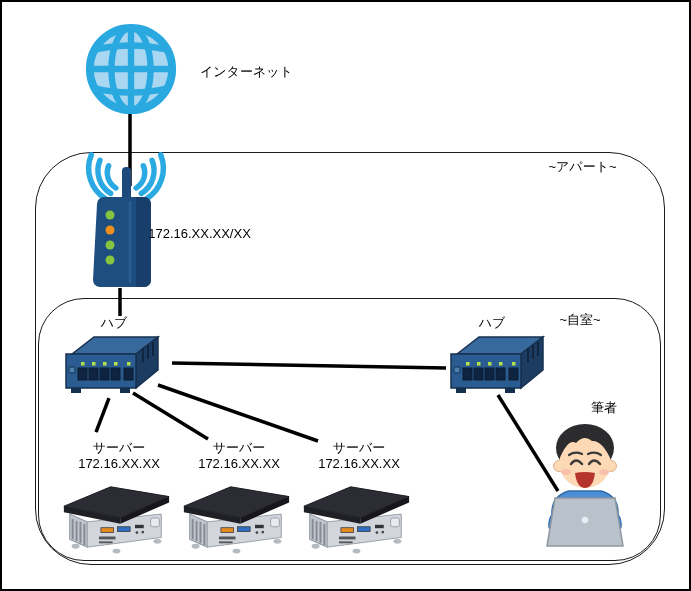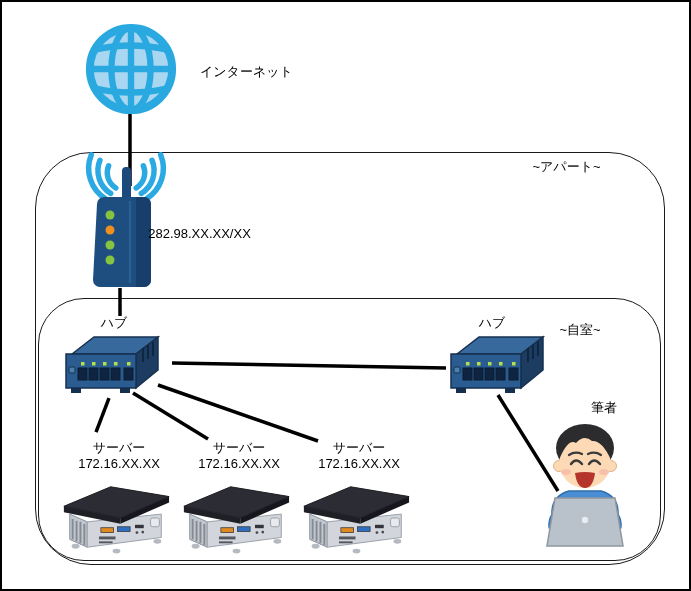--- a/index.html
+++ b/index.html
@@ -58,22 +58,22 @@
     <g stroke="#29a9e0" stroke-width="6.5" fill="none" stroke-linecap="round">
       <ellipse cx="50" cy="50" rx="20" ry="42"></ellipse>
       <line x1="50" y1="8" x2="50" y2="92"></line>
       <line x1="8" y1="50" x2="92" y2="50"></line>
       <path d="M14,30 Q50,22 86,30"></path>
       <path d="M14,70 Q50,78 86,70"></path>
     </g>
   </svg>
   <div class="lbl" style="left:198px;top:62px;text-align:left">インターネット</div>
 
-  <div class="lbl" style="left:517px;top:157px;width:95px">~アパート~</div>
-  <div class="lbl" style="left:538px;top:320px;width:80px">~自室~</div>
+  <div class="lbl" style="left:533px;top:157px;width:95px">~アパート~</div>
+  <div class="lbl" style="left:538px;top:310px;width:80px">~自室~</div>
 
   <svg class="icon" style="left:62px;top:147px" width="112" height="140" viewBox="0 0 112 140">
 
     <g stroke="#2aa9e2" stroke-width="5.5" fill="none" stroke-linecap="round">
       <path d="M48.2,16.4 A18,18 0 0 0 48.2,39.6" transform="rotate(-18 48 28)"></path>
       <path d="M41.3,10.6 A27,27 0 0 0 41.3,45.4" transform="rotate(-18 41 28)"></path>
       <path d="M34.4,4.9  A36,36 0 0 0 34.4,51.1" transform="rotate(-18 34 28)"></path>
       <path d="M75.8,16.4 A18,18 0 0 1 75.8,39.6" transform="rotate(18 76 28)"></path>
       <path d="M82.7,10.6 A27,27 0 0 1 82.7,45.4" transform="rotate(18 83 28)"></path>
       <path d="M89.6,4.9  A36,36 0 0 1 89.6,51.1" transform="rotate(18 90 28)"></path>
@@ -84,21 +84,21 @@
     <path d="M40,48 h40 a7,7 0 0 1 7,7 v76 a7,7 0 0 1 -7,7 h-44 a7,7 0 0 1 -7,-7 l4,-76 a7,7 0 0 1 7,-7 z" fill="#1e4e80"></path>
     <path d="M72,48 h8 a7,7 0 0 1 7,7 v76 a7,7 0 0 1 -7,7 h-8 z" fill="#183f6b"></path>
     <line x1="66" y1="52" x2="66" y2="134" stroke="#2b5f94" stroke-width="2.5"></line>
 
     <circle cx="46" cy="66" r="4.5" fill="#86c341"></circle>
     <circle cx="46" cy="81" r="4.5" fill="#ef8f1d"></circle>
     <circle cx="46" cy="96" r="4.5" fill="#86c341"></circle>
     <circle cx="46" cy="111" r="4.5" fill="#86c341"></circle>
   </svg>
   <div class="lbl" style="left:140px;top:224px;width:115px">
-    <div>282.98.XX.XX/XX</div>
+    <div>172.16.XX.XX/XX</div>
   </div>
 
   <div class="lbl" style="left:92px;top:313px;width:40px">ハブ</div>
   <svg class="icon" style="left:58px;top:330px" width="105" height="65" viewBox="0 0 105 65">
     <polygon points="12,22 34,5 98,5 76,22" fill="#37699c" stroke="#16304f" stroke-width="1.5"></polygon>
     <polygon points="76,22 98,5 98,38 76,56" fill="#1c3c62" stroke="#16304f" stroke-width="1.5"></polygon>
     <g stroke="#0f2540" stroke-width="2">
       <line x1="83" y1="16" x2="83" y2="30"></line>
         <line x1="88" y1="13" x2="88" y2="27"></line>
         <line x1="93" y1="10" x2="93" y2="24"></line>

